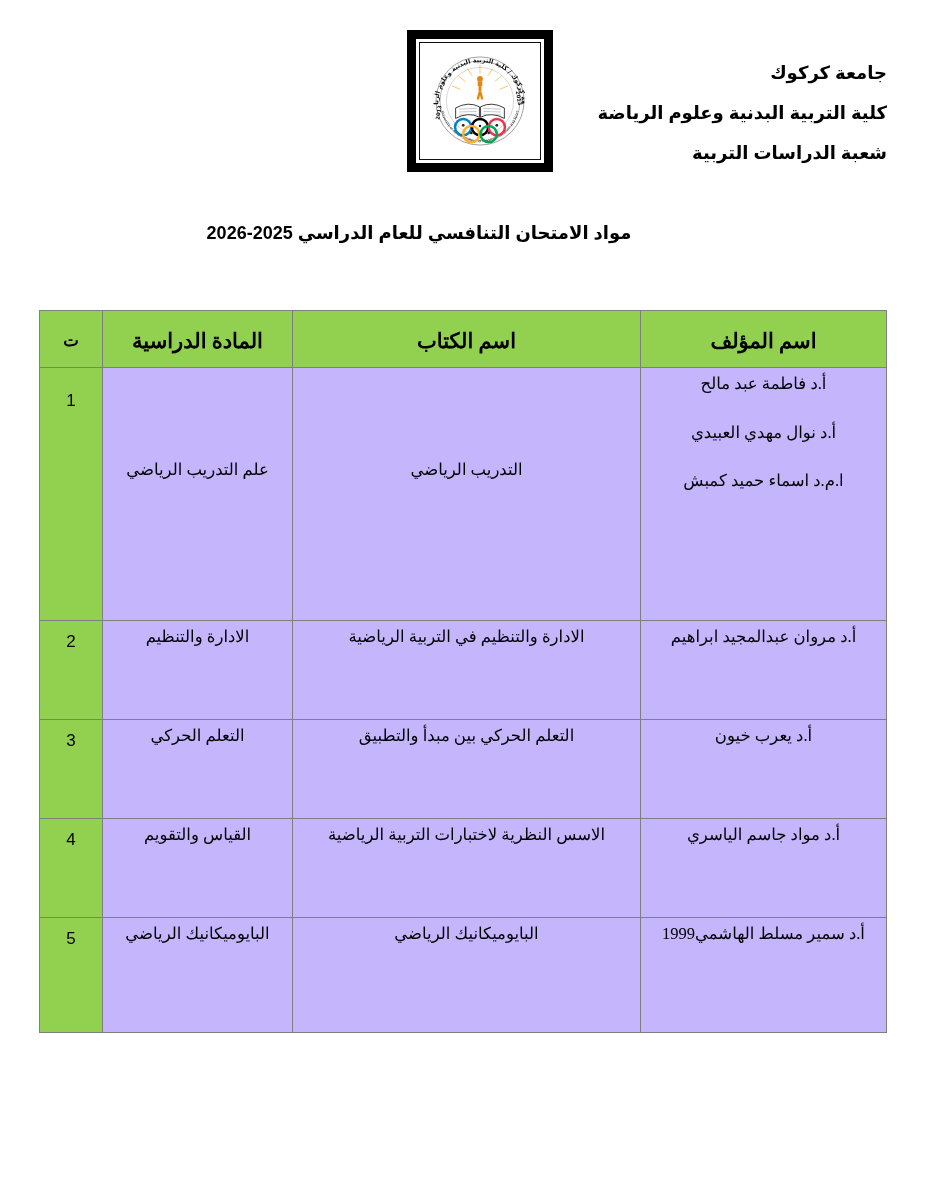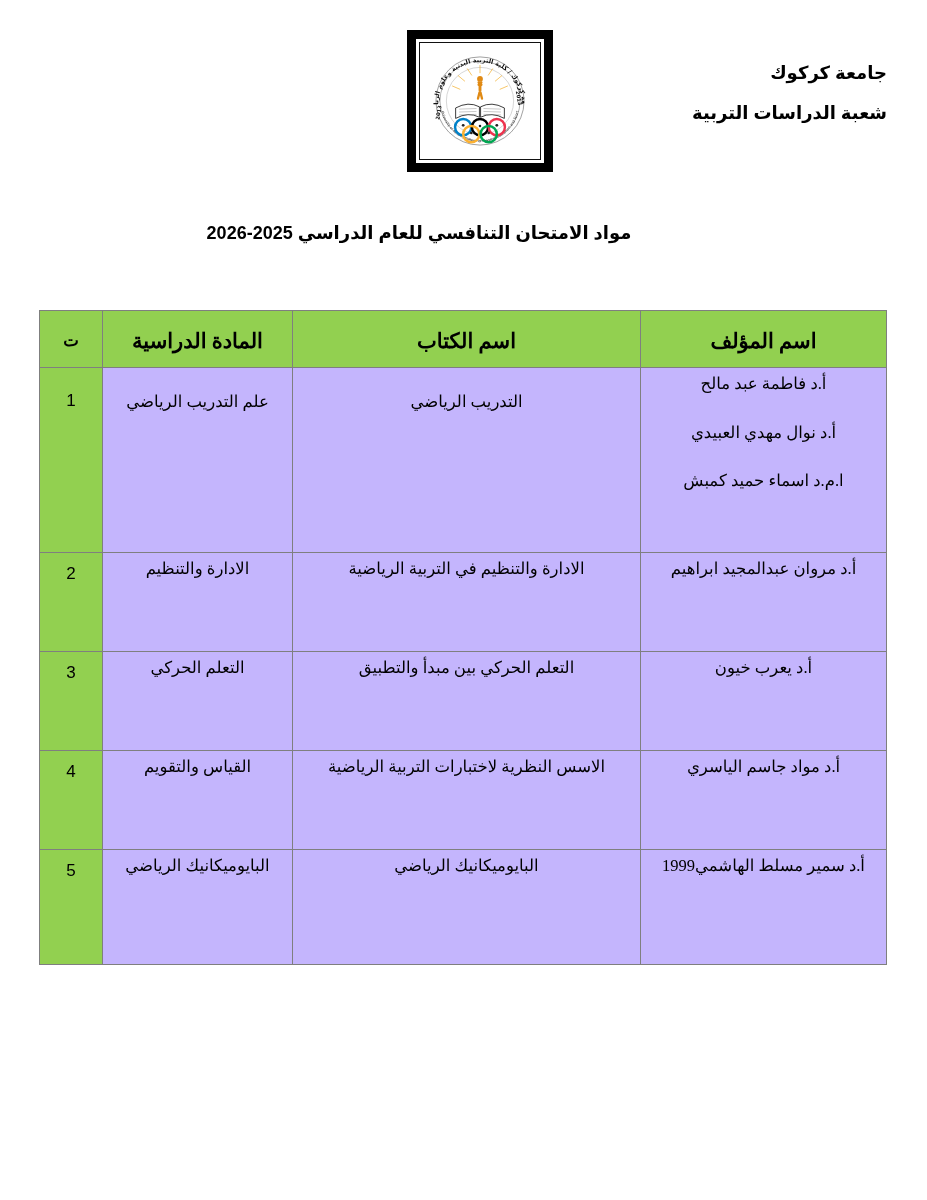--- a/index.html
+++ b/index.html
@@ -135,21 +135,21 @@
 
   table.subjects tr.row-tall td { height: 156px; }
   table.subjects tr.row-std  td { height: 84px; }
   table.subjects tr.row-last td { height: 100px; }
 
   td.cell-subject { padding-top: 12px; }
   td.cell-book    { padding-top: 12px; }
   td.cell-author  { padding-top: 9px; }
 
   tr.row-tall td.cell-subject,
-  tr.row-tall td.cell-book { padding-top: 24px; margin-left: 14px; }
+  tr.row-tall td.cell-book { padding-top: 92px; margin-left: 14px; }
   tr.row-tall td.cell-no   { padding-top: 22px; }
 
   .author-line { display: block; margin-bottom: 0; }
   tr.row-tall .author-line { margin-bottom: 28px; }
   tr.row-tall .author-line:last-child { margin-bottom: 0; }
 </style>
 </head>
 <body>
 
 <div class="page">
@@ -216,20 +216,21 @@
             <circle cx="85" cy="155" r="2.2"></circle>
             <circle cx="115" cy="155" r="2.2"></circle>
             <circle cx="100" cy="143" r="2.2"></circle>
           </g>
         </svg>
       </div>
     </div>
 
     <div class="header-text">
       <span class="hline">جامعة كركوك</span>
+      <span class="hline">كلية التربية البدنية وعلوم الرياضة</span>
       <span class="hline">شعبة الدراسات التربية</span>
     </div>
   </div>
 
   <div class="doc-title">مواد الامتحان التنافسي للعام الدراسي 2025-2026</div>
 
   <div class="table-wrap">
     <table class="subjects">
       <colgroup>
         <col class="c-auth">

